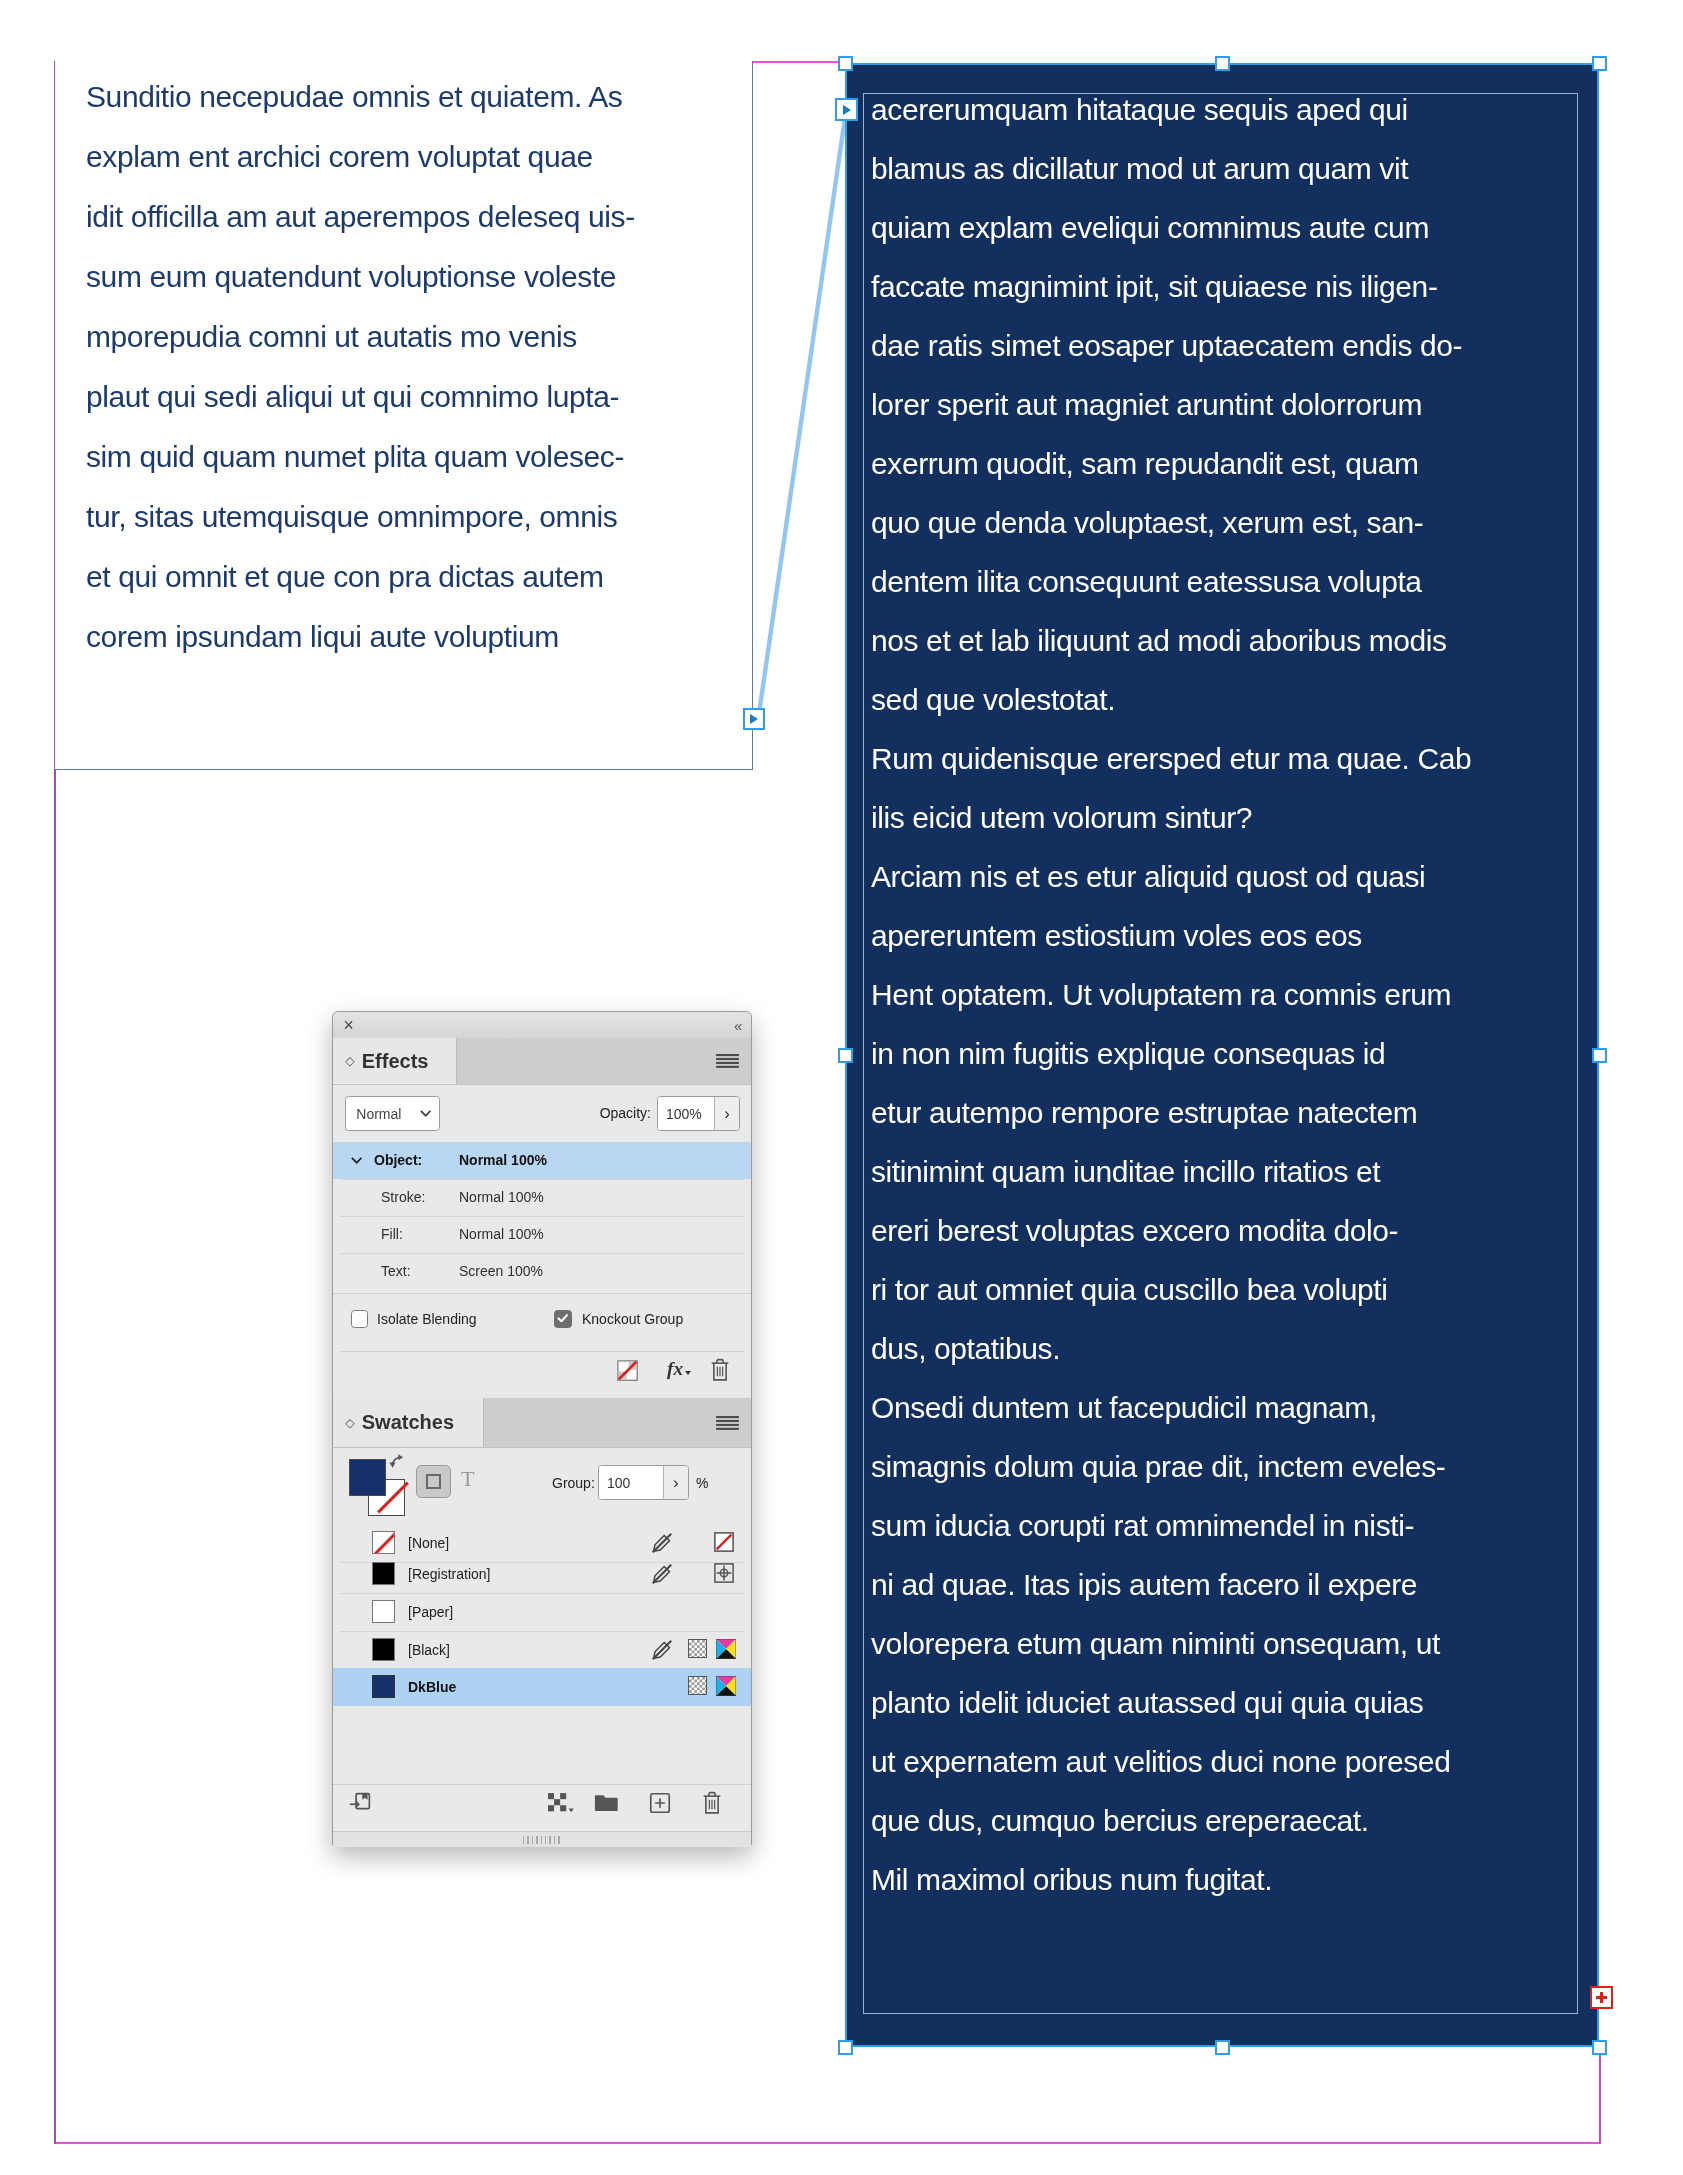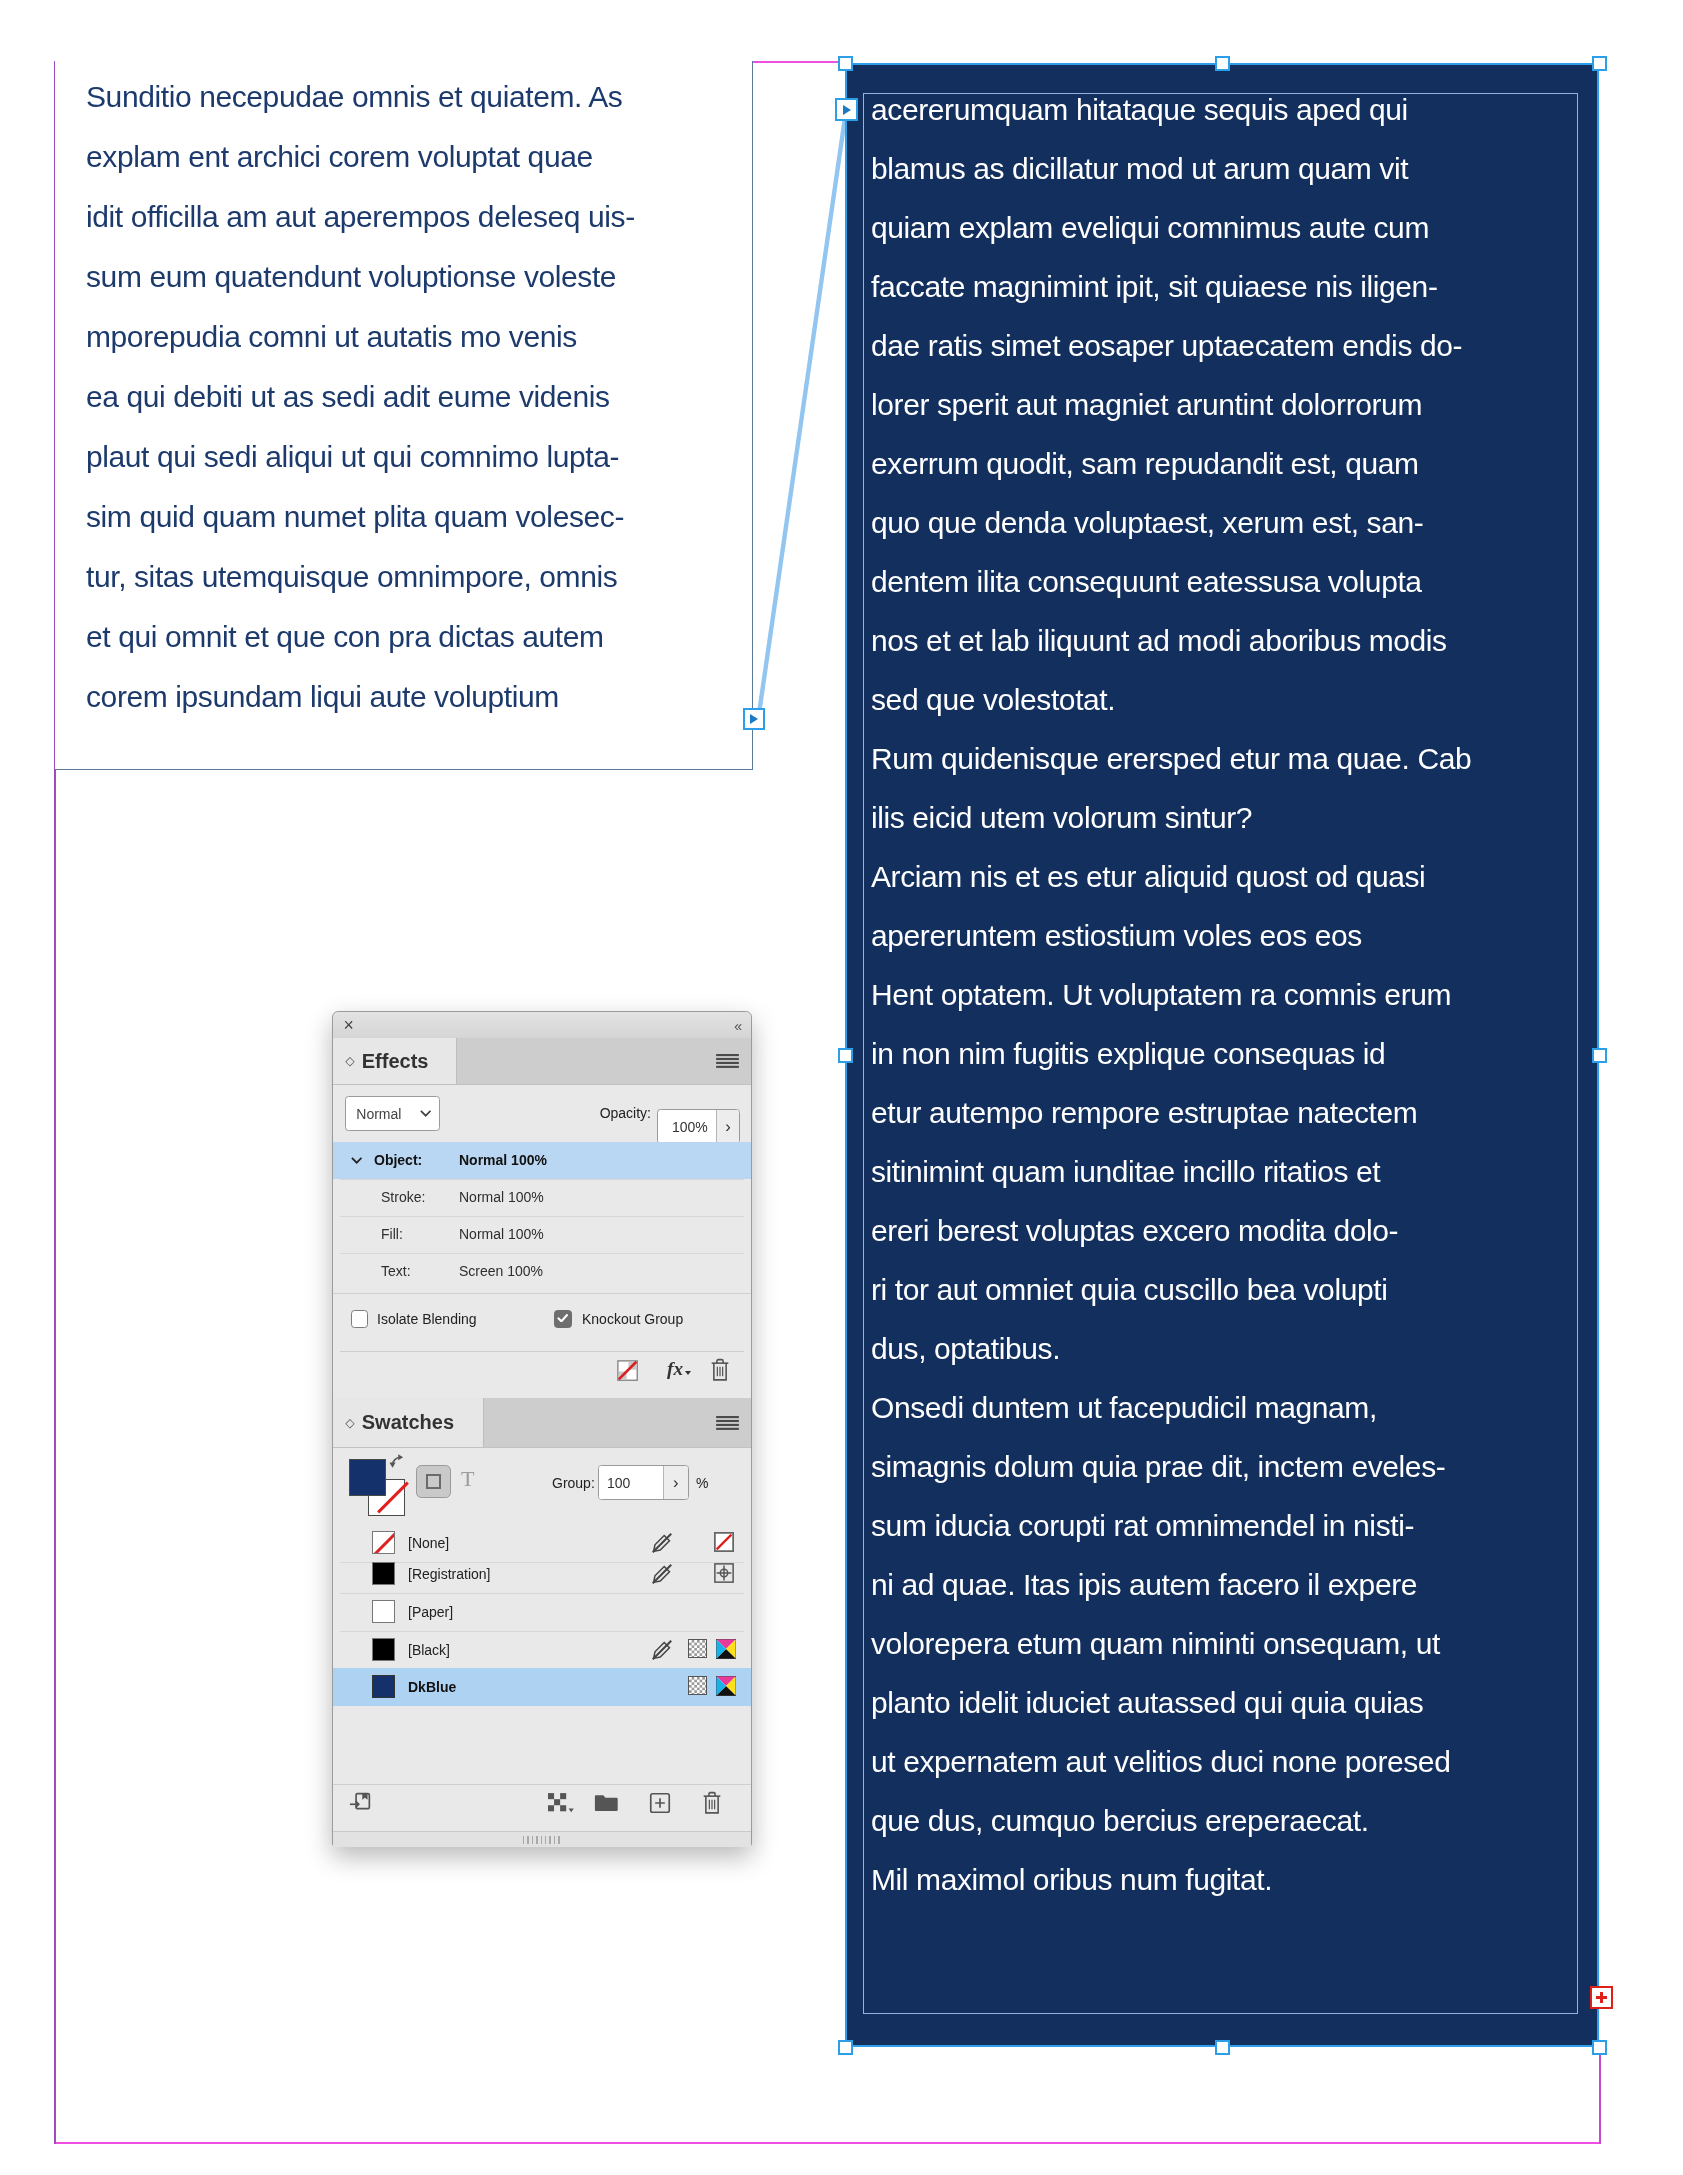--- a/index.html
+++ b/index.html
@@ -109,21 +109,20 @@
   <div class="guide-v" style="left:54px;top:61px;height:2083px;"></div>
   <div class="guide-v" style="left:1599px;top:2047px;height:97px;background:#c44ccc;"></div>
 
   <div class="left-frame"></div>
   <div class="textblock left-text">
       <div>Sunditio necepudae omnis et quiatem. As</div>
       <div>explam ent archici corem voluptat quae</div>
       <div>idit officilla am aut aperempos deleseq uis-</div>
       <div>sum eum quatendunt voluptionse voleste</div>
       <div>mporepudia comni ut autatis mo venis</div>
-      <div>ea qui debiti ut as sedi adit eume videnis</div>
       <div>plaut qui sedi aliqui ut qui comnimo lupta-</div>
       <div>sim quid quam numet plita quam volesec-</div>
       <div>tur, sitas utemquisque omnimpore, omnis</div>
       <div>et qui omnit et que con pra dictas autem</div>
       <div>corem ipsundam liqui aute voluptium</div>
     </div>
 
   <svg class="abs" style="left:0;top:0;" width="1684" height="2175" pointer-events="none" viewBox="0 0 1918 2478">
     <line x1="864" y1="816" x2="963" y2="130" stroke="#92c5f0" stroke-width="5"></line>
   </svg>
@@ -206,21 +205,21 @@
         </svg>
       </div>
 
       <div class="dropdown" style="left:12.3px;top:84px;width:95px;height:35px;">
         <span class="dd-label">Normal</span>
         <svg class="dd-ch" width="11.4" height="7" viewBox="0 0 13 8">
           <path d="M1 1l5.5 5.5L12 1" stroke="#444" stroke-width="2" fill="none"></path>
         </svg>
       </div>
       <span class="plabel" style="right:100px;top:93px;">Opacity:</span>
-      <div class="fieldgrp" style="left:324px;top:97px;width:83px;height:35px;padding-left:6px;">
+      <div class="fieldgrp" style="left:324px;top:84px;width:83px;height:35px;">
         <span class="fval" style="width:54px;">100%</span>
         <span class="fstep" style="width:27px;">›</span>
       </div>
 
       <div class="fxrow sel" style="top:130px;">
         <svg class="abs" style="left:17.6px;top:15px;" width="11.4" height="7" viewBox="0 0 13 8">
           <path d="M1 1l5.5 5.5L12 1" stroke="#222" stroke-width="2" fill="none"></path>
         </svg>
         <span class="rl" style="left:41px;">Object:</span>
         <span class="rl" style="left:126px;">Normal 100%</span>

